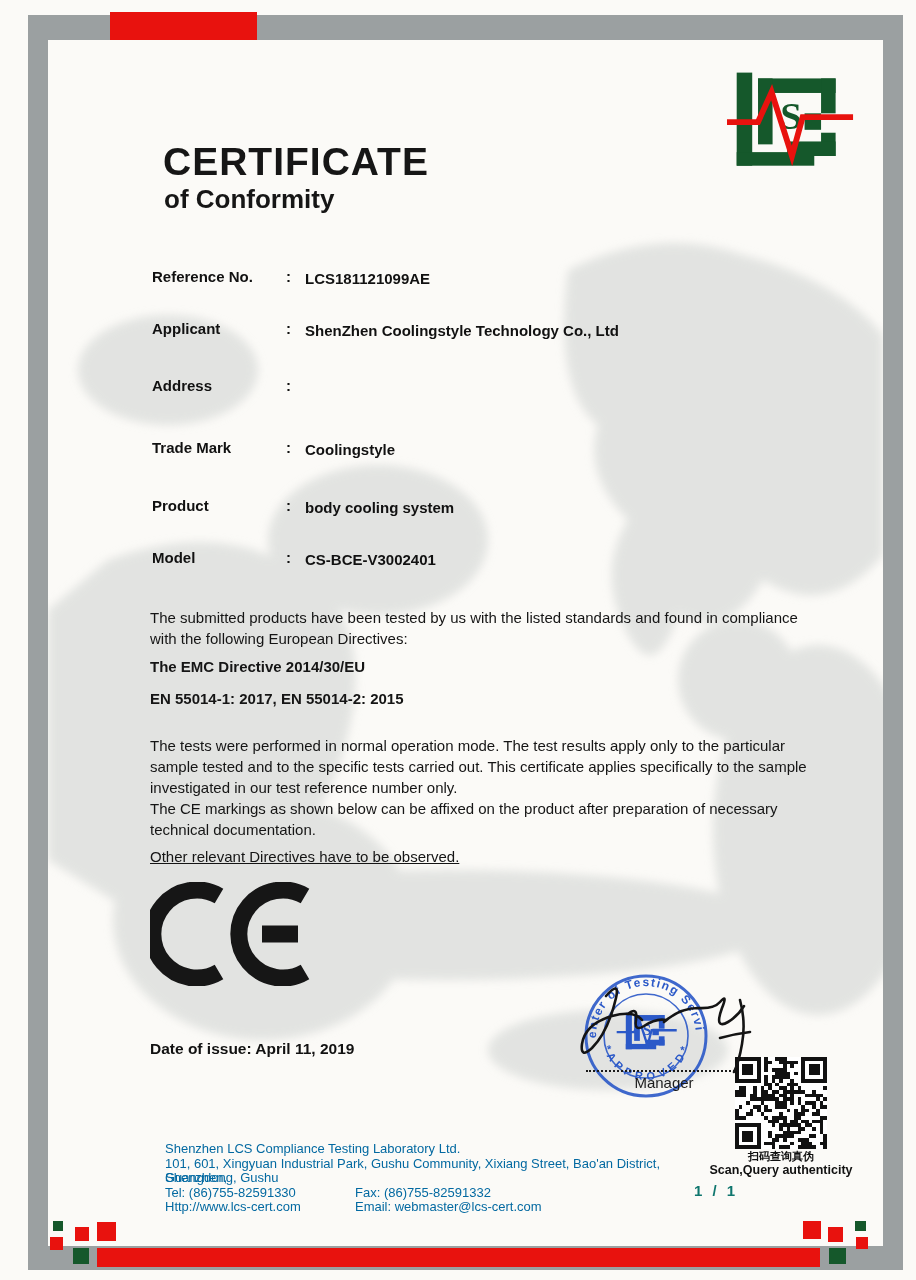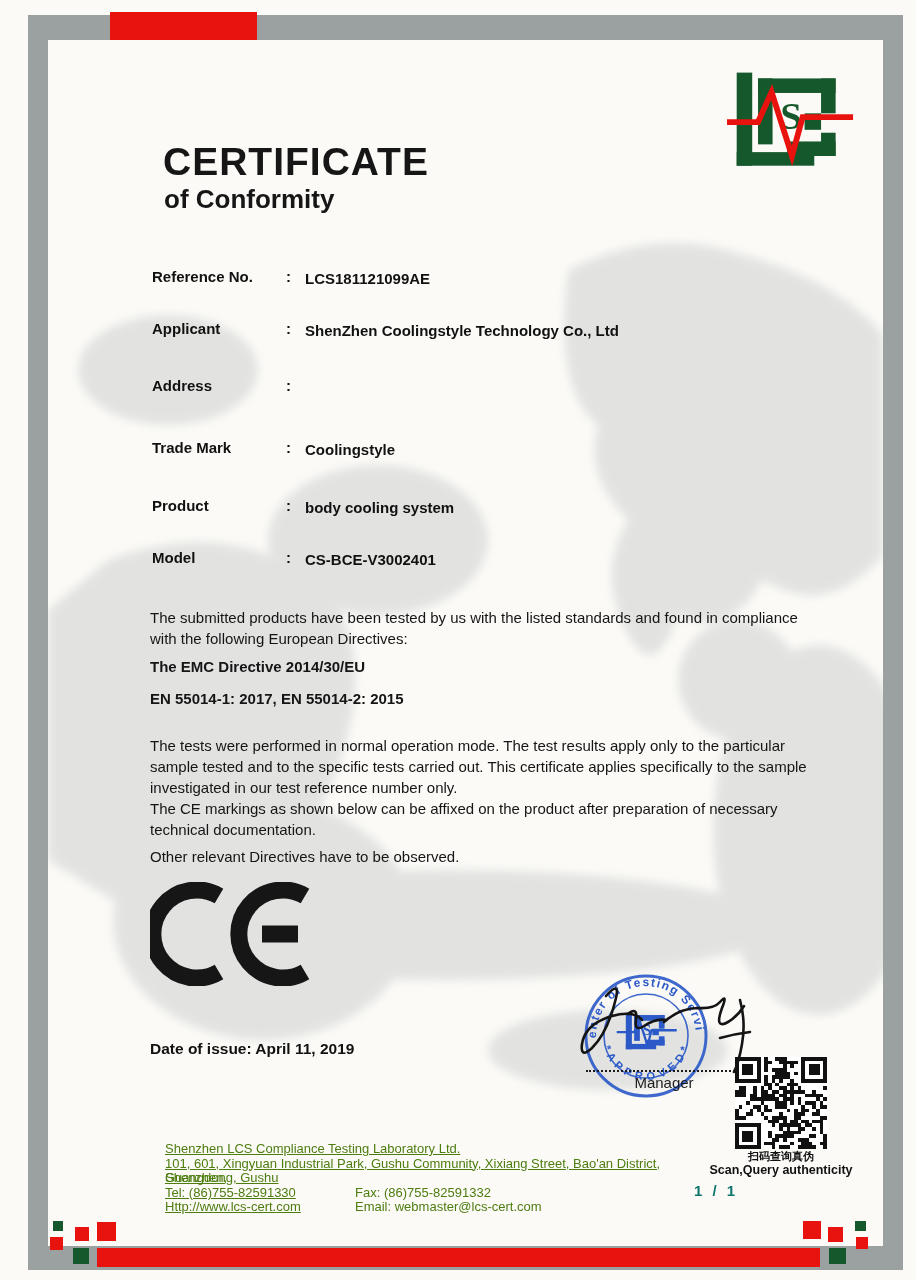--- a/index.html
+++ b/index.html
@@ -20,21 +20,21 @@
   .f-label{font-size:15px; font-weight:bold; color:#111; width:130px;}
   .f-colon{font-size:15px; font-weight:bold; color:#111;}
   .f-value{font-size:15px; font-weight:bold; color:#111; width:515px; line-height:21px;}
   .para{font-size:15px; color:#151515; line-height:21px;}
   .para.b{font-weight:bold;}
   .date-issue{left:150px; top:1040px; font-size:15.5px; font-weight:bold; color:#111;}
   .manager{left:588px; top:1074px; width:152px; text-align:center; font-size:15px; color:#1c1c1c;}
   .dotline{left:586px; top:1054px; width:156px; height:16px; border-bottom:2.5px dotted #1b1b1b;}
   .qr-cap-cn{left:711px; top:1149px; width:140px; text-align:center; font-size:11px; font-weight:bold; color:#111;}
   .qr-cap-en{left:696px; top:1163px; width:170px; text-align:center; font-size:12.5px; font-weight:bold; color:#111;}
-  .footer{left:165px; top:1142px; font-size:13px; color:#4d7c0f; line-height:14.5px; width:560px;text-decoration:underline;}
+  .footer{left:165px; top:1142px; font-size:13px; color:#0369a1; line-height:14.5px; width:560px;}
   .footer .row{position:relative; height:14.5px;}
   .footer .col2{position:absolute; left:190px; top:0;}
   .pagenum{left:694px; top:1182px; font-size:15px; font-weight:bold; color:#0f766e; letter-spacing:3px;}
   
   .sq{position:absolute;}
   .sq.red{background:#e8120e;}
   .sq.green{background:#15582b;}
   .redbar{left:97px; top:1248px; width:723px; height:19px; background:#e8120e;}
   .map{left:48px; top:40px; width:835px; height:1206px;}
   .sig{z-index:5;}
@@ -108,21 +108,21 @@
 
   <div class="abs f-label" style="left:152px; top:549px;">Model</div>
   <div class="abs f-colon" style="left:286px; top:549px;">:</div>
   <div class="abs f-value" style="left:305px; top:549px;">CS-BCE-V3002401</div>
 
   <div class="abs para" style="left:150px; top:607px; width:672px;">The submitted products have been tested by us with the listed standards and found in compliance with the following European Directives:</div>
   <div class="abs para b" style="left:150px; top:656px;">The EMC Directive 2014/30/EU</div>
   <div class="abs para b" style="left:150px; top:688px;">EN 55014-1: 2017, EN 55014-2: 2015</div>
   <div class="abs para" style="left:150px; top:798px; width:672px;">The CE markings as shown below can be affixed on the product after preparation of necessary technical documentation.</div>
   <div class="abs para" style="left:150px; top:735px; width:682px;">The tests were performed in normal operation mode. The test results apply only to the particular sample tested and to the specific tests carried out. This certificate applies specifically to the sample investigated in our test reference number only.</div>
-  <div class="abs para" style="left:150px; top:846px; width:672px;">Other relevant Directives have to be observed.</div>
+  <div class="abs para" style="left:150px; top:846px; width:672px;text-decoration:underline;">Other relevant Directives have to be observed.</div>
 
   <svg class="abs" style="left:150px; top:882px;" width="160" height="104" viewBox="0 0 160 104">
     <g fill="none" stroke="#161616" stroke-width="17">
       <path d="M 69,14 A 44,44 0 1 0 69,90"></path>
       <path d="M 155,14 A 44,44 0 1 0 155,90"></path>
       <path d="M 112,52 H 148"></path>
     </g>
   </svg>
 
   <div class="abs date-issue">Date of issue: April 11, 2019</div>

